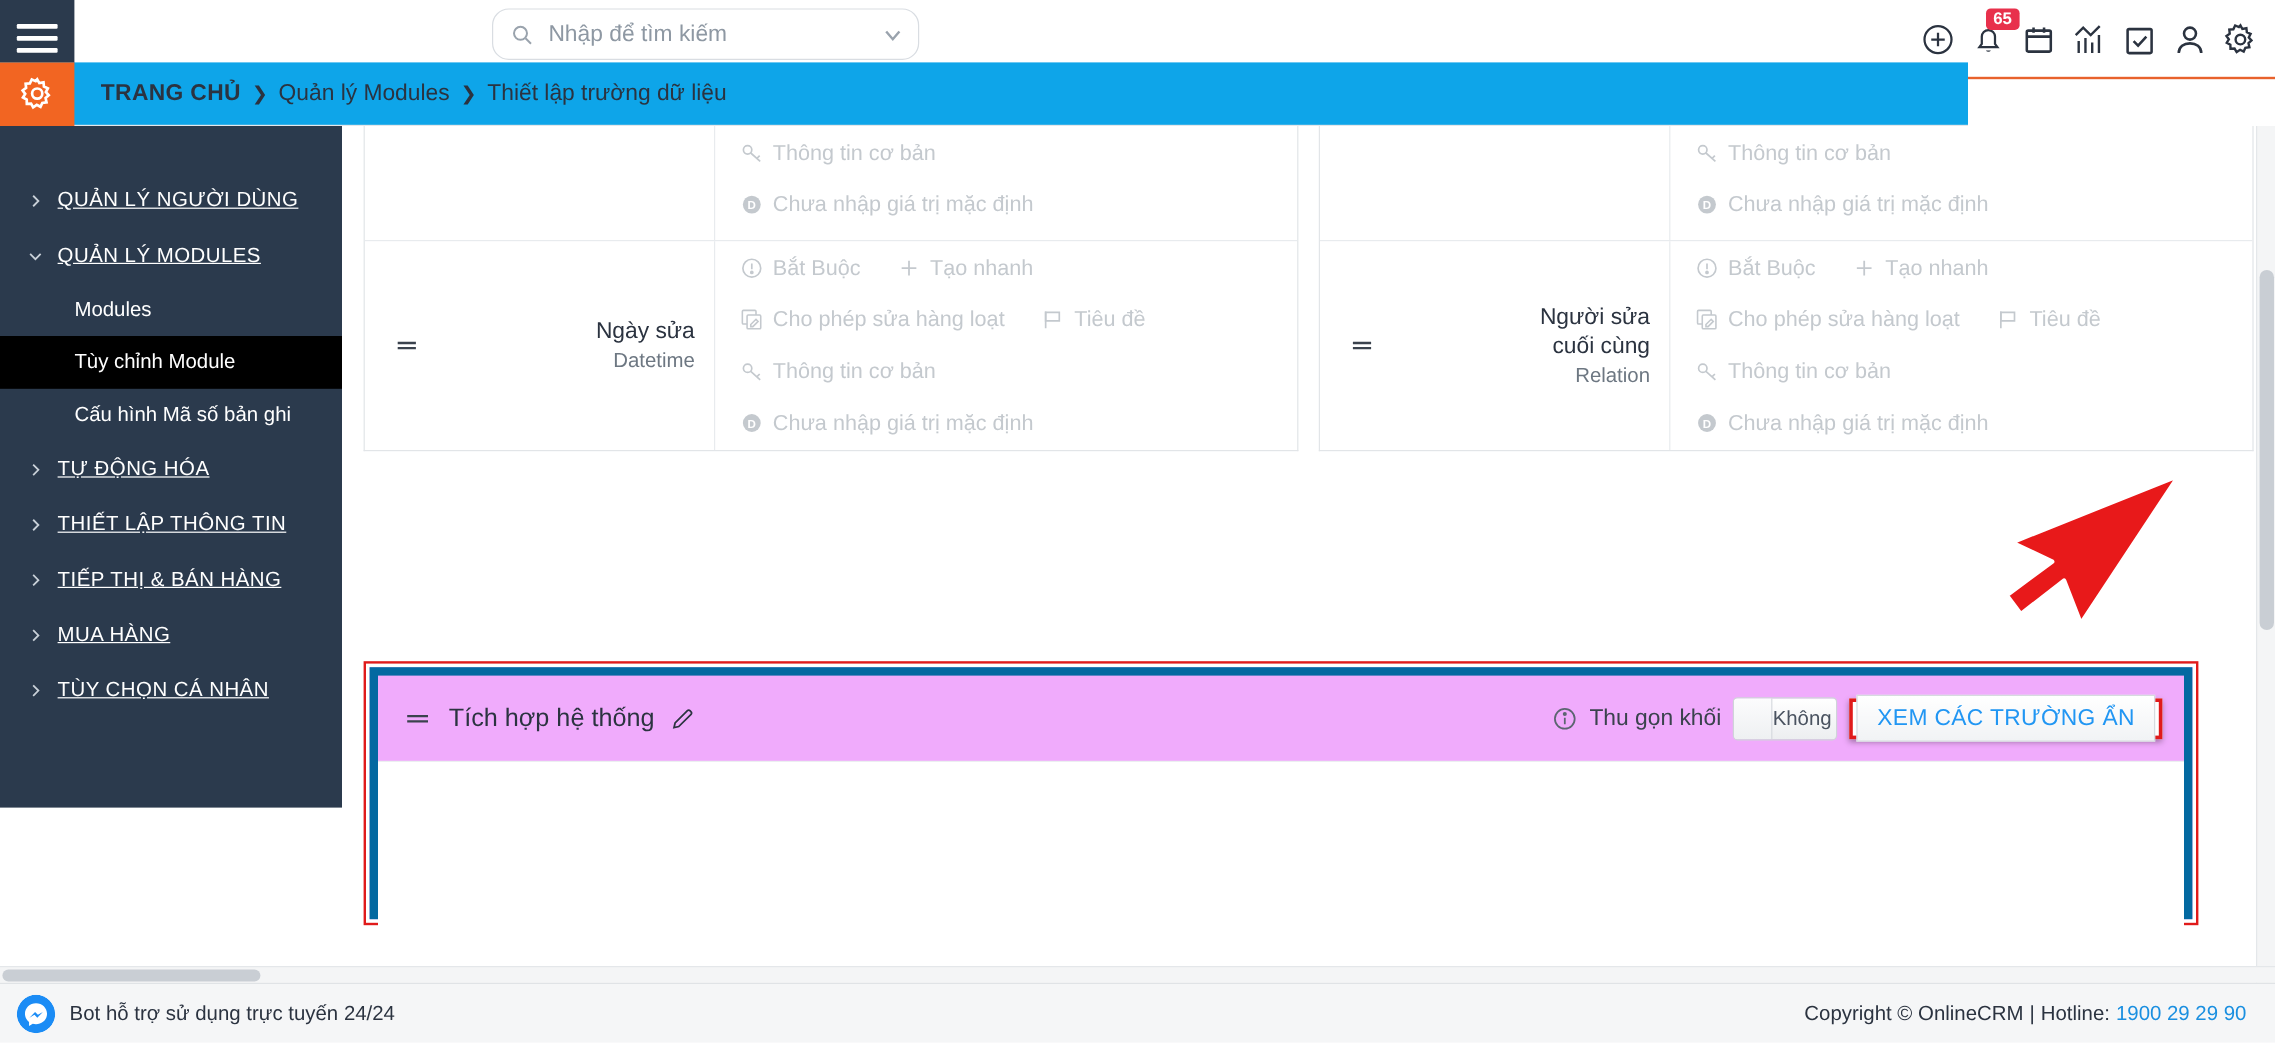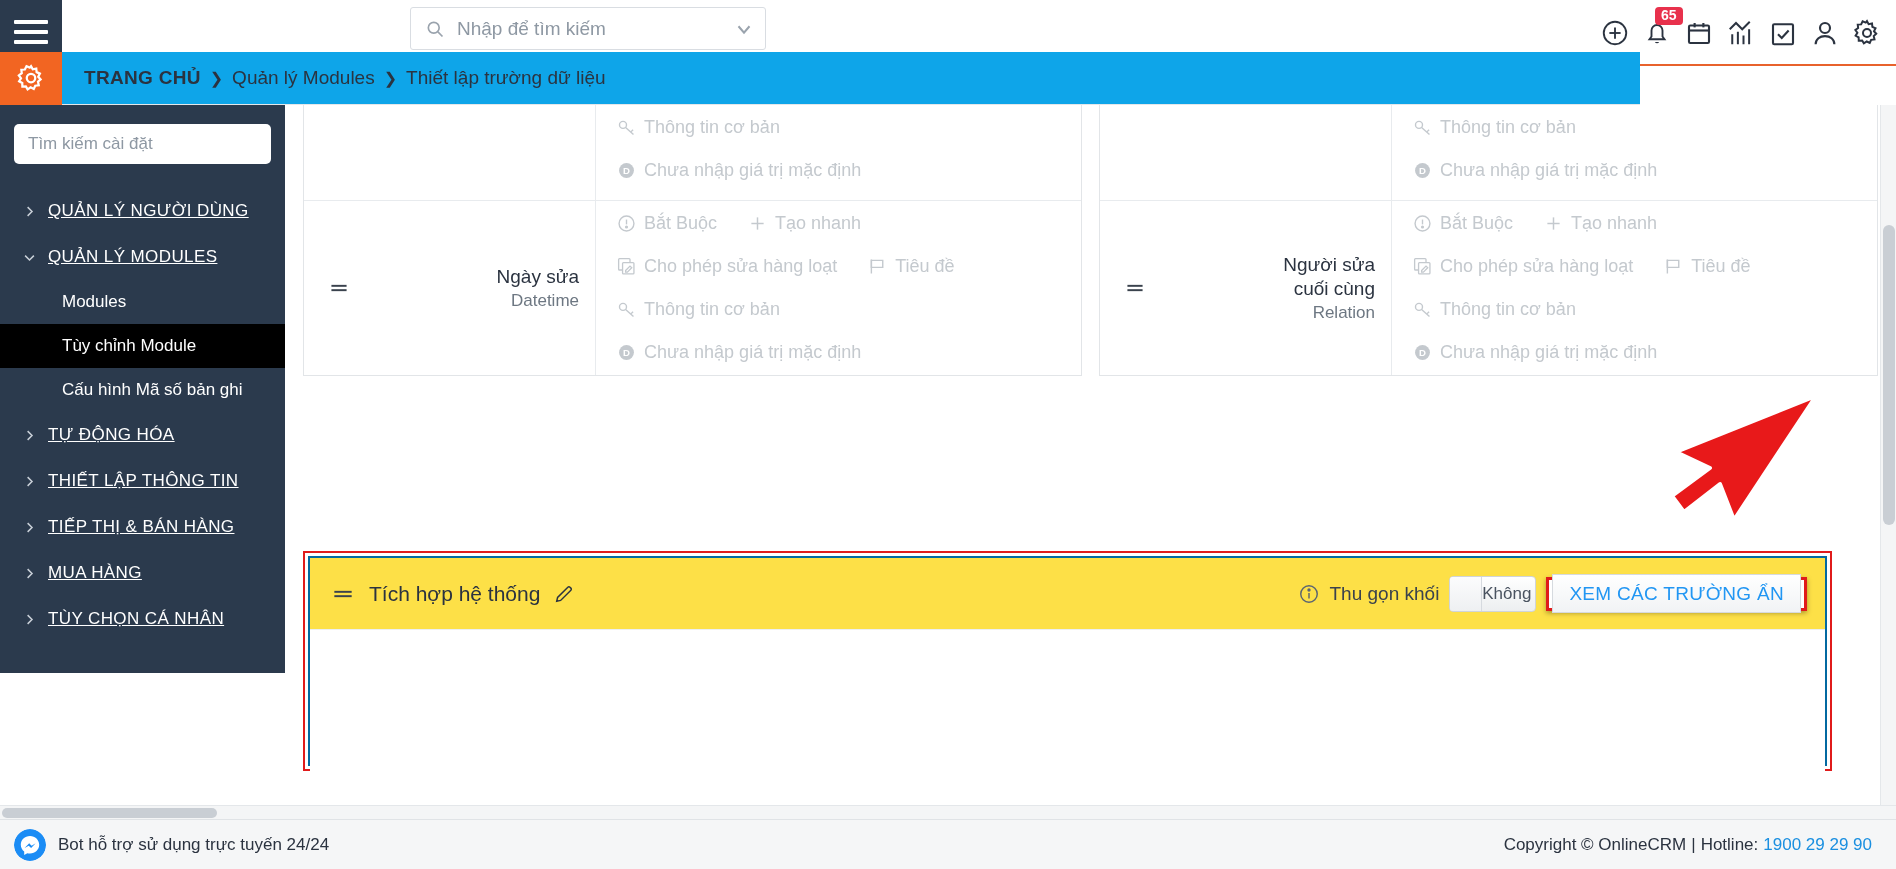--- a/index.html
+++ b/index.html
@@ -24,21 +24,21 @@
   }
   .hamburger { width: 34px; height: 24px; display: flex; flex-direction: column; justify-content: space-between; cursor: pointer; }
   .hamburger i { display: block; height: 4px; background: #ffffff; border-radius: 1px; }
 
   .brand { margin-left: 14px; display: flex; align-items: flex-start; cursor: pointer; }
   .brand svg { display: block; }
 
   .searchwrap {
     position: absolute; left: 410px; top: 7px;
     width: 356px; height: 43px;
-    border: 1px solid #d9dde2; border-radius: 3px;
+    border: 1px solid #d9dde2; border-radius: 14px;
     background: #fff; display: flex; align-items: center; padding: 0 10px 0 14px;
   }
   .search-icon { width: 20px; height: 20px; flex: 0 0 auto; color: #9aa3ad; }
   .search-input {
     flex: 1; border: none; outline: none; font-size: 19px;
     font-family: "Liberation Sans", sans-serif; color: #4a5360;
     padding-left: 12px; background: transparent;
   }
   .search-input::placeholder { color: #8e98a3; }
   .chev-down { width: 22px; height: 22px; color: #9aa3ad; flex: 0 0 auto; cursor: pointer; }
@@ -151,21 +151,21 @@
   .tag .tico { width: 21px; height: 21px; flex: 0 0 21px; color: #c4c9ce; }
   .tag .tico svg { width: 21px; height: 21px; display: block; }
   .tag.wide { width: 100%; }
 
   
   .hl-wrap {
     position: absolute; left: 303px; top: 551px; width: 1529px; height: 220px;
     border: 2px solid #e01b1b;
   }
   .hl-inner {
-    position: absolute; inset: 3px; border: 2px solid #0369a1; background: #fde047;
+    position: absolute; inset: 3px; border: 7px solid #0369a1; background: #f0abfc;
   }
   .hl-head {
     height: 72px; display: flex; align-items: center;
     padding: 0 18px 0 20px; border-bottom: 1px solid #eceff1;
   }
   .hl-title { display: flex; align-items: center; gap: 13px; font-size: 21px; color: #2b3340; }
   .hl-title .drag-handle svg { width: 26px; height: 26px; }
   .pencil { width: 22px; height: 22px; color: #2b3340; cursor: pointer; }
   .pencil svg { width: 22px; height: 22px; display: block; }
   .hl-right { margin-left: auto; display: flex; align-items: center; gap: 10px; }
@@ -298,23 +298,20 @@
     <div class="crumbs">
       <span class="crumb-home">TRANG CHỦ</span>
       <span class="crumb-sep">❯</span>
       <span class="crumb-link">Quản lý Modules</span>
       <span class="crumb-sep">❯</span>
       <span class="crumb-link">Thiết lập trường dữ liệu</span>
     </div>
   </div>
 
   <div class="sidebar">
-    <div class="side-search">
-      <input type="text" value="" placeholder="Tìm kiếm cài đặt" style="">
-    </div>
 
     <div class="side-list">
 
       <div class="side-group">
         <span class="caret">
           <svg viewBox="0 0 24 24" fill="none" stroke="currentColor" stroke-width="2.4">
               <polyline points="9,5 16,12 9,19"></polyline>
             </svg>
         </span>
         <span class="lbl">QUẢN LÝ NGƯỜI DÙNG</span>

